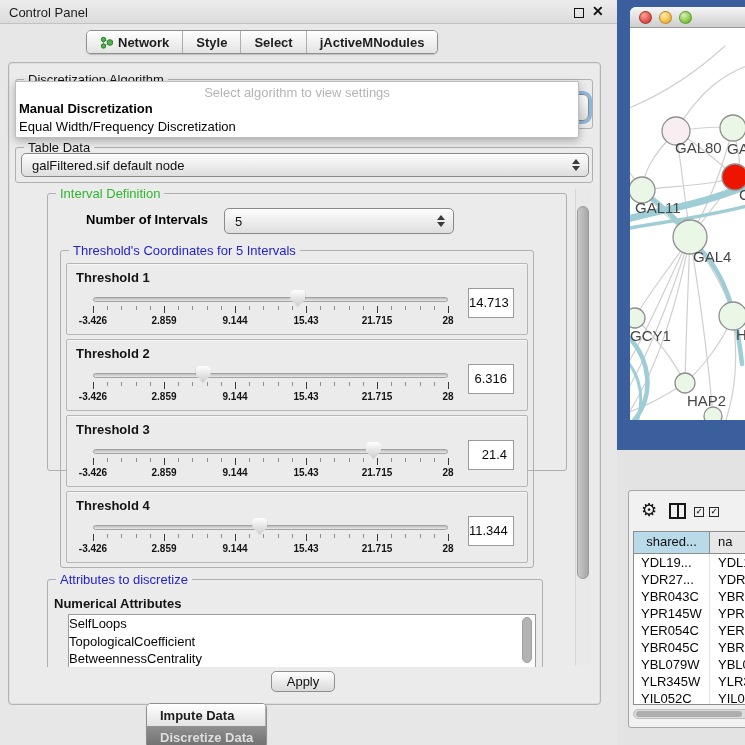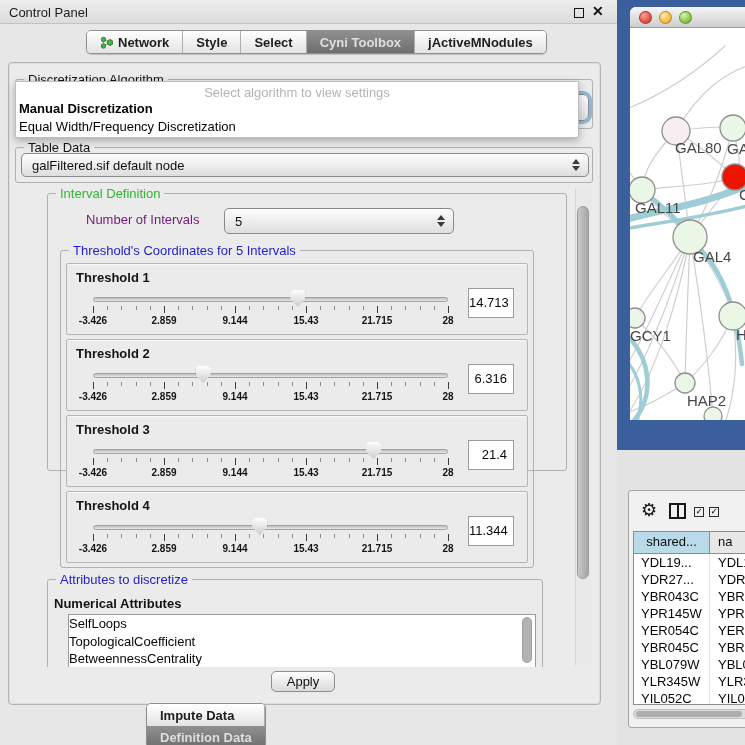--- a/index.html
+++ b/index.html
@@ -53,21 +53,21 @@
   .dd-opt.first { font-weight:bold; }
   #tabledata-group { left:6px; top:84px; width:578px; height:36px; }
   #tabledata-combo { left:12px; top:90px; width:568px; height:24px; }
   
   #viewport { position:absolute; left:6px; top:124px; width:580px; height:480px; overflow:hidden; }
   #main-vscroll { position:absolute; left:560px; top:2px; width:16px; height:476px;
     background:#e9e9e9; border-left:1px solid #d5d5d5; }
   #main-vthumb { position:absolute; left:562px; top:19px; width:12px; height:373px;
     border-radius:7px; background:linear-gradient(90deg,#c9c9c9,#a6a6a6); border:1px solid #9a9a9a; }
   #interval-group { left:32px; top:6px; width:520px; height:278px; }
-  #noi-label { position:absolute; left:38px; top:18px; font-size:13px; font-weight:normal; color:#701a75; }
+  #noi-label { position:absolute; left:38px; top:18px; font-size:13px; font-weight:bold; color:#000000; }
   #noi-combo { left:176px; top:14px; width:230px; height:26px; }
   #thr-group { left:12px; top:56px; width:474px; height:318px; }
   .thr-panel { position:absolute; left:5px; width:462px; height:72px;
     border:1px solid #b6b6b6; border-radius:2px; background:#ebebeb; box-shadow:inset 0 1px 0 #f7f7f7; }
   .thr-label { position:absolute; left:9px; top:6px; font-size:13px; font-weight:bold; color:#141414; }
   .sl-track { position:absolute; left:26px; top:33px; width:355px; height:5px;
     border:1px solid #a2a2a2; border-radius:3px; background:linear-gradient(#bcbcbc,#e9e9e9); }
   .sl-thumb { position:absolute; top:26px; width:15px; height:17px;
     background:linear-gradient(#fefefe,#cccccc);
     clip-path:polygon(18% 0,82% 0,100% 14%,100% 55%,50% 100%,0 55%,0 14%);
@@ -150,23 +150,20 @@
             <circle cx="3.5" cy="10" r="2.2" fill="#4ab64a" stroke="#2e7d2e"></circle>
             <circle cx="10" cy="6.5" r="2.8" fill="#4ab64a" stroke="#2e7d2e"></circle>
           </svg>
           <span>Network</span>
         </div>
         <div class="seg">
           <span>Style</span>
         </div>
         <div class="seg">
           <span>Select</span>
-        </div>
-        <div class="seg sel">
-          <span>Cyni Toolbox</span>
         </div>
         <div class="seg">
           <span>jActiveMNodules</span>
         </div>
       </div>
 
     <div id="cp-main">
 
       <div id="algo-group" class="titled-group">
         <span class="gtitle black-t">Discretization Algorithm</span>
@@ -392,21 +389,21 @@
       </div>
 
       <div id="apply-btn">Apply</div>
     </div>
 
     <div id="bottom-tab-bar" class="seg-group">
         <div class="seg">
           <span>Impute Data</span>
         </div>
         <div class="seg sel">
-          <span>Definition Data</span>
+          <span>Discretize Data</span>
         </div>
       </div>
   </div>
 
   <div id="dock">
     <div id="net-frame">
       <div id="net-win">
         <div class="net-titlebar">
           <span class="light red"></span>
           <span class="light yellow"></span>

